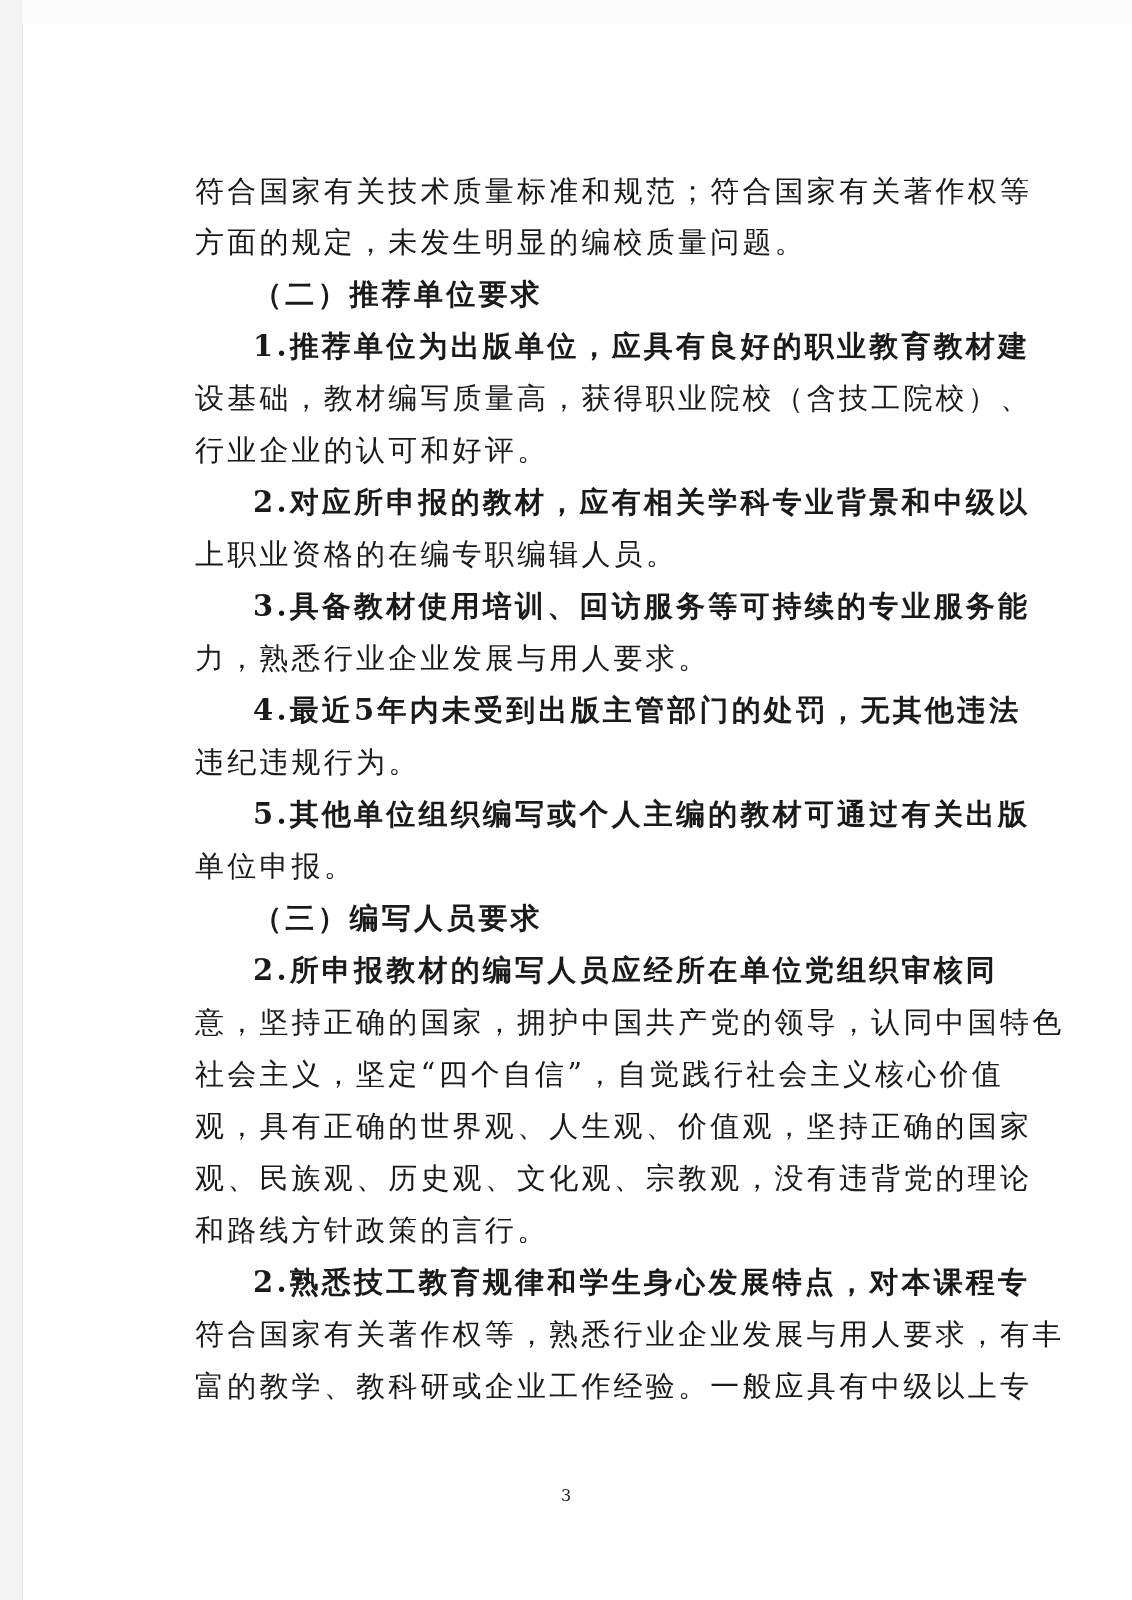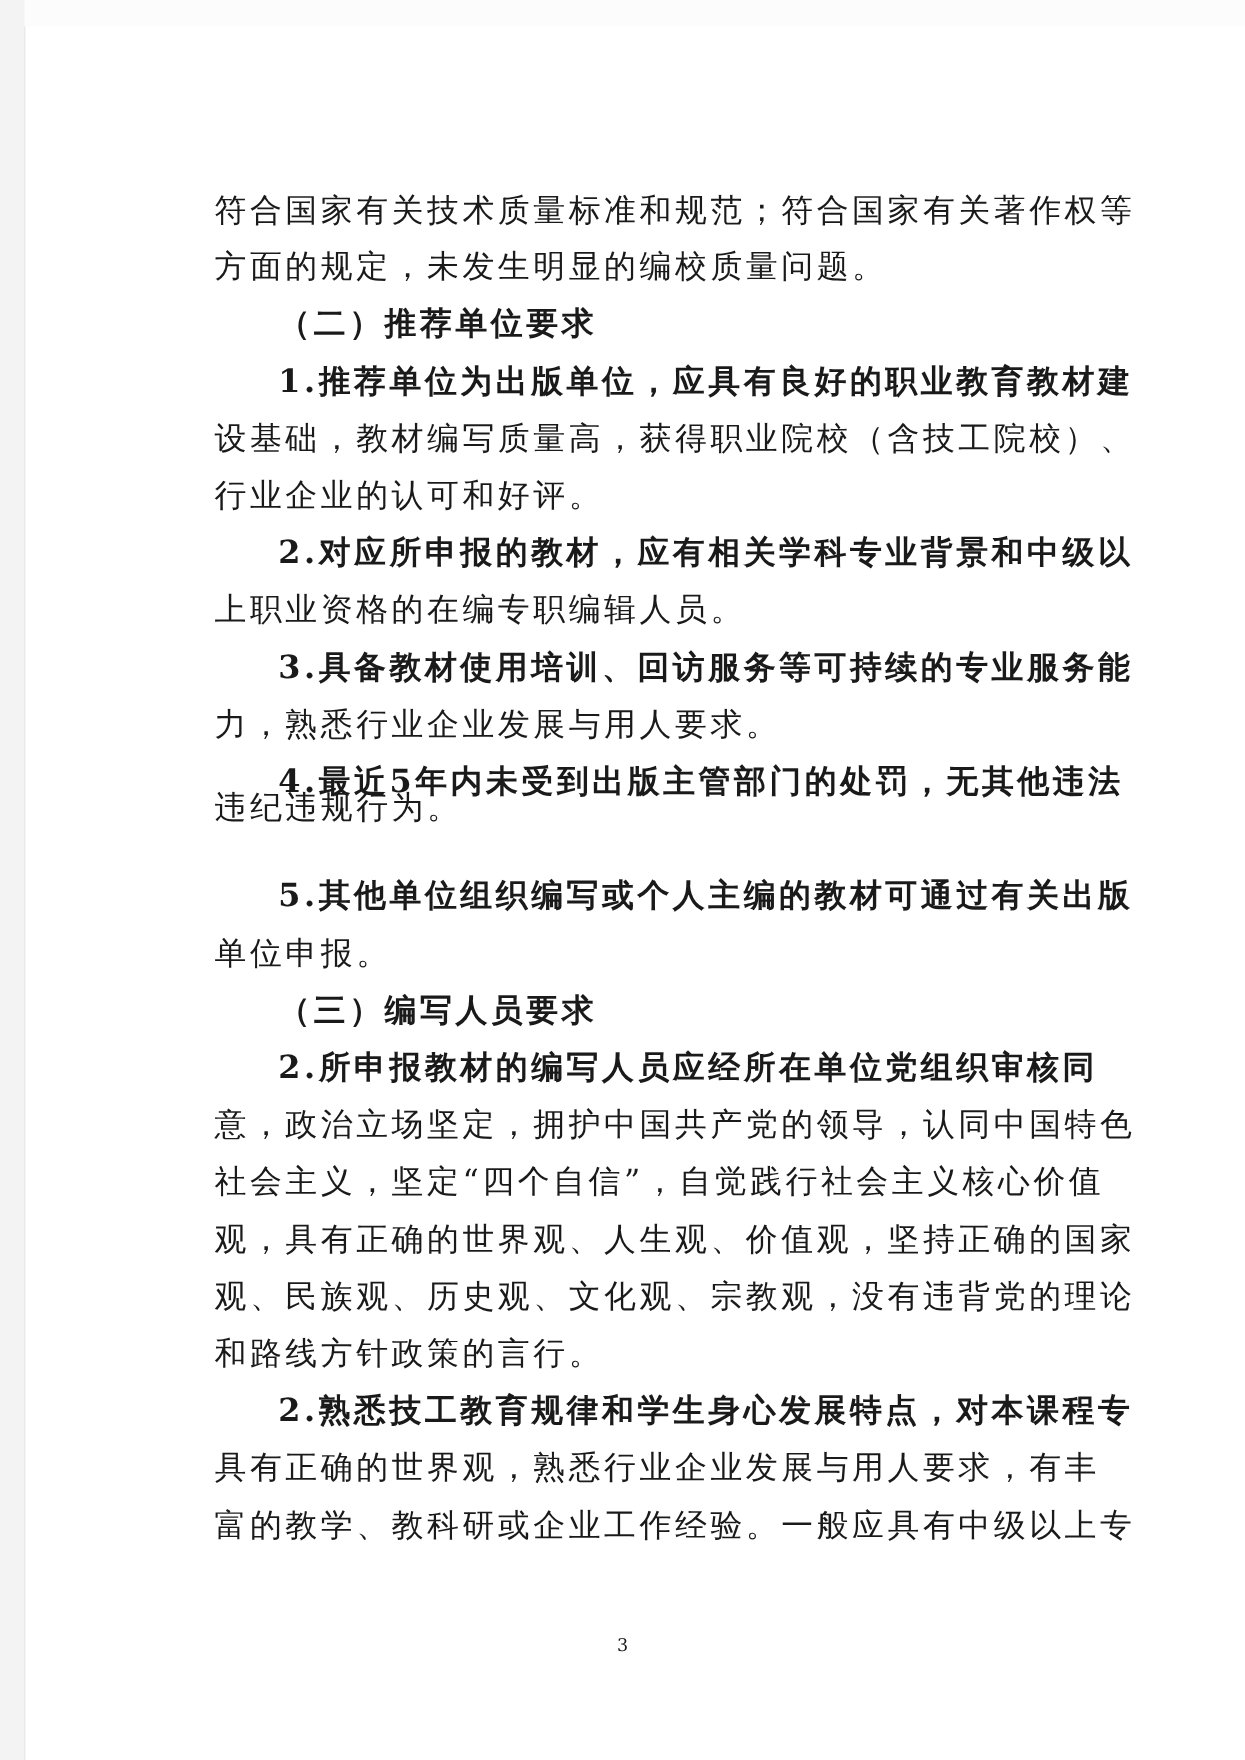--- a/index.html
+++ b/index.html
@@ -22,28 +22,28 @@
   <div class="line" style="top:204px">方面的规定，未发生明显的编校质量问题。</div>
   <div class="line indent" style="top:256px">（二）推荐单位要求</div>
   <div class="line indent" style="top:308px">1.推荐单位为出版单位，应具有良好的职业教育教材建</div>
   <div class="line" style="top:360px">设基础，教材编写质量高，获得职业院校（含技工院校）、</div>
   <div class="line" style="top:412px">行业企业的认可和好评。</div>
   <div class="line indent" style="top:464px">2.对应所申报的教材，应有相关学科专业背景和中级以</div>
   <div class="line" style="top:516px">上职业资格的在编专职编辑人员。</div>
   <div class="line indent" style="top:568px">3.具备教材使用培训、回访服务等可持续的专业服务能</div>
   <div class="line" style="top:620px">力，熟悉行业企业发展与用人要求。</div>
   <div class="line indent" style="top:672px">4.最近5年内未受到出版主管部门的处罚，无其他违法</div>
-  <div class="line" style="top:696px">违纪违规行为。</div>
+  <div class="line" style="top:724px">违纪违规行为。</div>
   <div class="line indent" style="top:776px">5.其他单位组织编写或个人主编的教材可通过有关出版</div>
   <div class="line" style="top:828px">单位申报。</div>
   <div class="line indent" style="top:880px">（三）编写人员要求</div>
   <div class="line indent" style="top:932px">2.所申报教材的编写人员应经所在单位党组织审核同</div>
-  <div class="line" style="top:984px">意，政治立场坚定，拥护中国共产党的领导，认同中国特色</div>
+  <div class="line" style="top:984px">意，坚持正确的国家，拥护中国共产党的领导，认同中国特色</div>
   <div class="line" style="top:1036px">社会主义，坚定“四个自信”，自觉践行社会主义核心价值</div>
   <div class="line" style="top:1088px">观，具有正确的世界观、人生观、价值观，坚持正确的国家</div>
   <div class="line" style="top:1140px">观、民族观、历史观、文化观、宗教观，没有违背党的理论</div>
   <div class="line" style="top:1192px">和路线方针政策的言行。</div>
   <div class="line indent" style="top:1244px">2.熟悉技工教育规律和学生身心发展特点，对本课程专</div>
-  <div class="line" style="top:1296px">具有正确的世界观，熟悉行业企业发展与用人要求，有丰</div>
+  <div class="line" style="top:1296px">符合国家有关著作权等，熟悉行业企业发展与用人要求，有丰</div>
   <div class="line" style="top:1348px">富的教学、教科研或企业工作经验。一般应具有中级以上专</div>
 
   <div class="pagenum">3</div>
 </div>
 
 </body></html>

